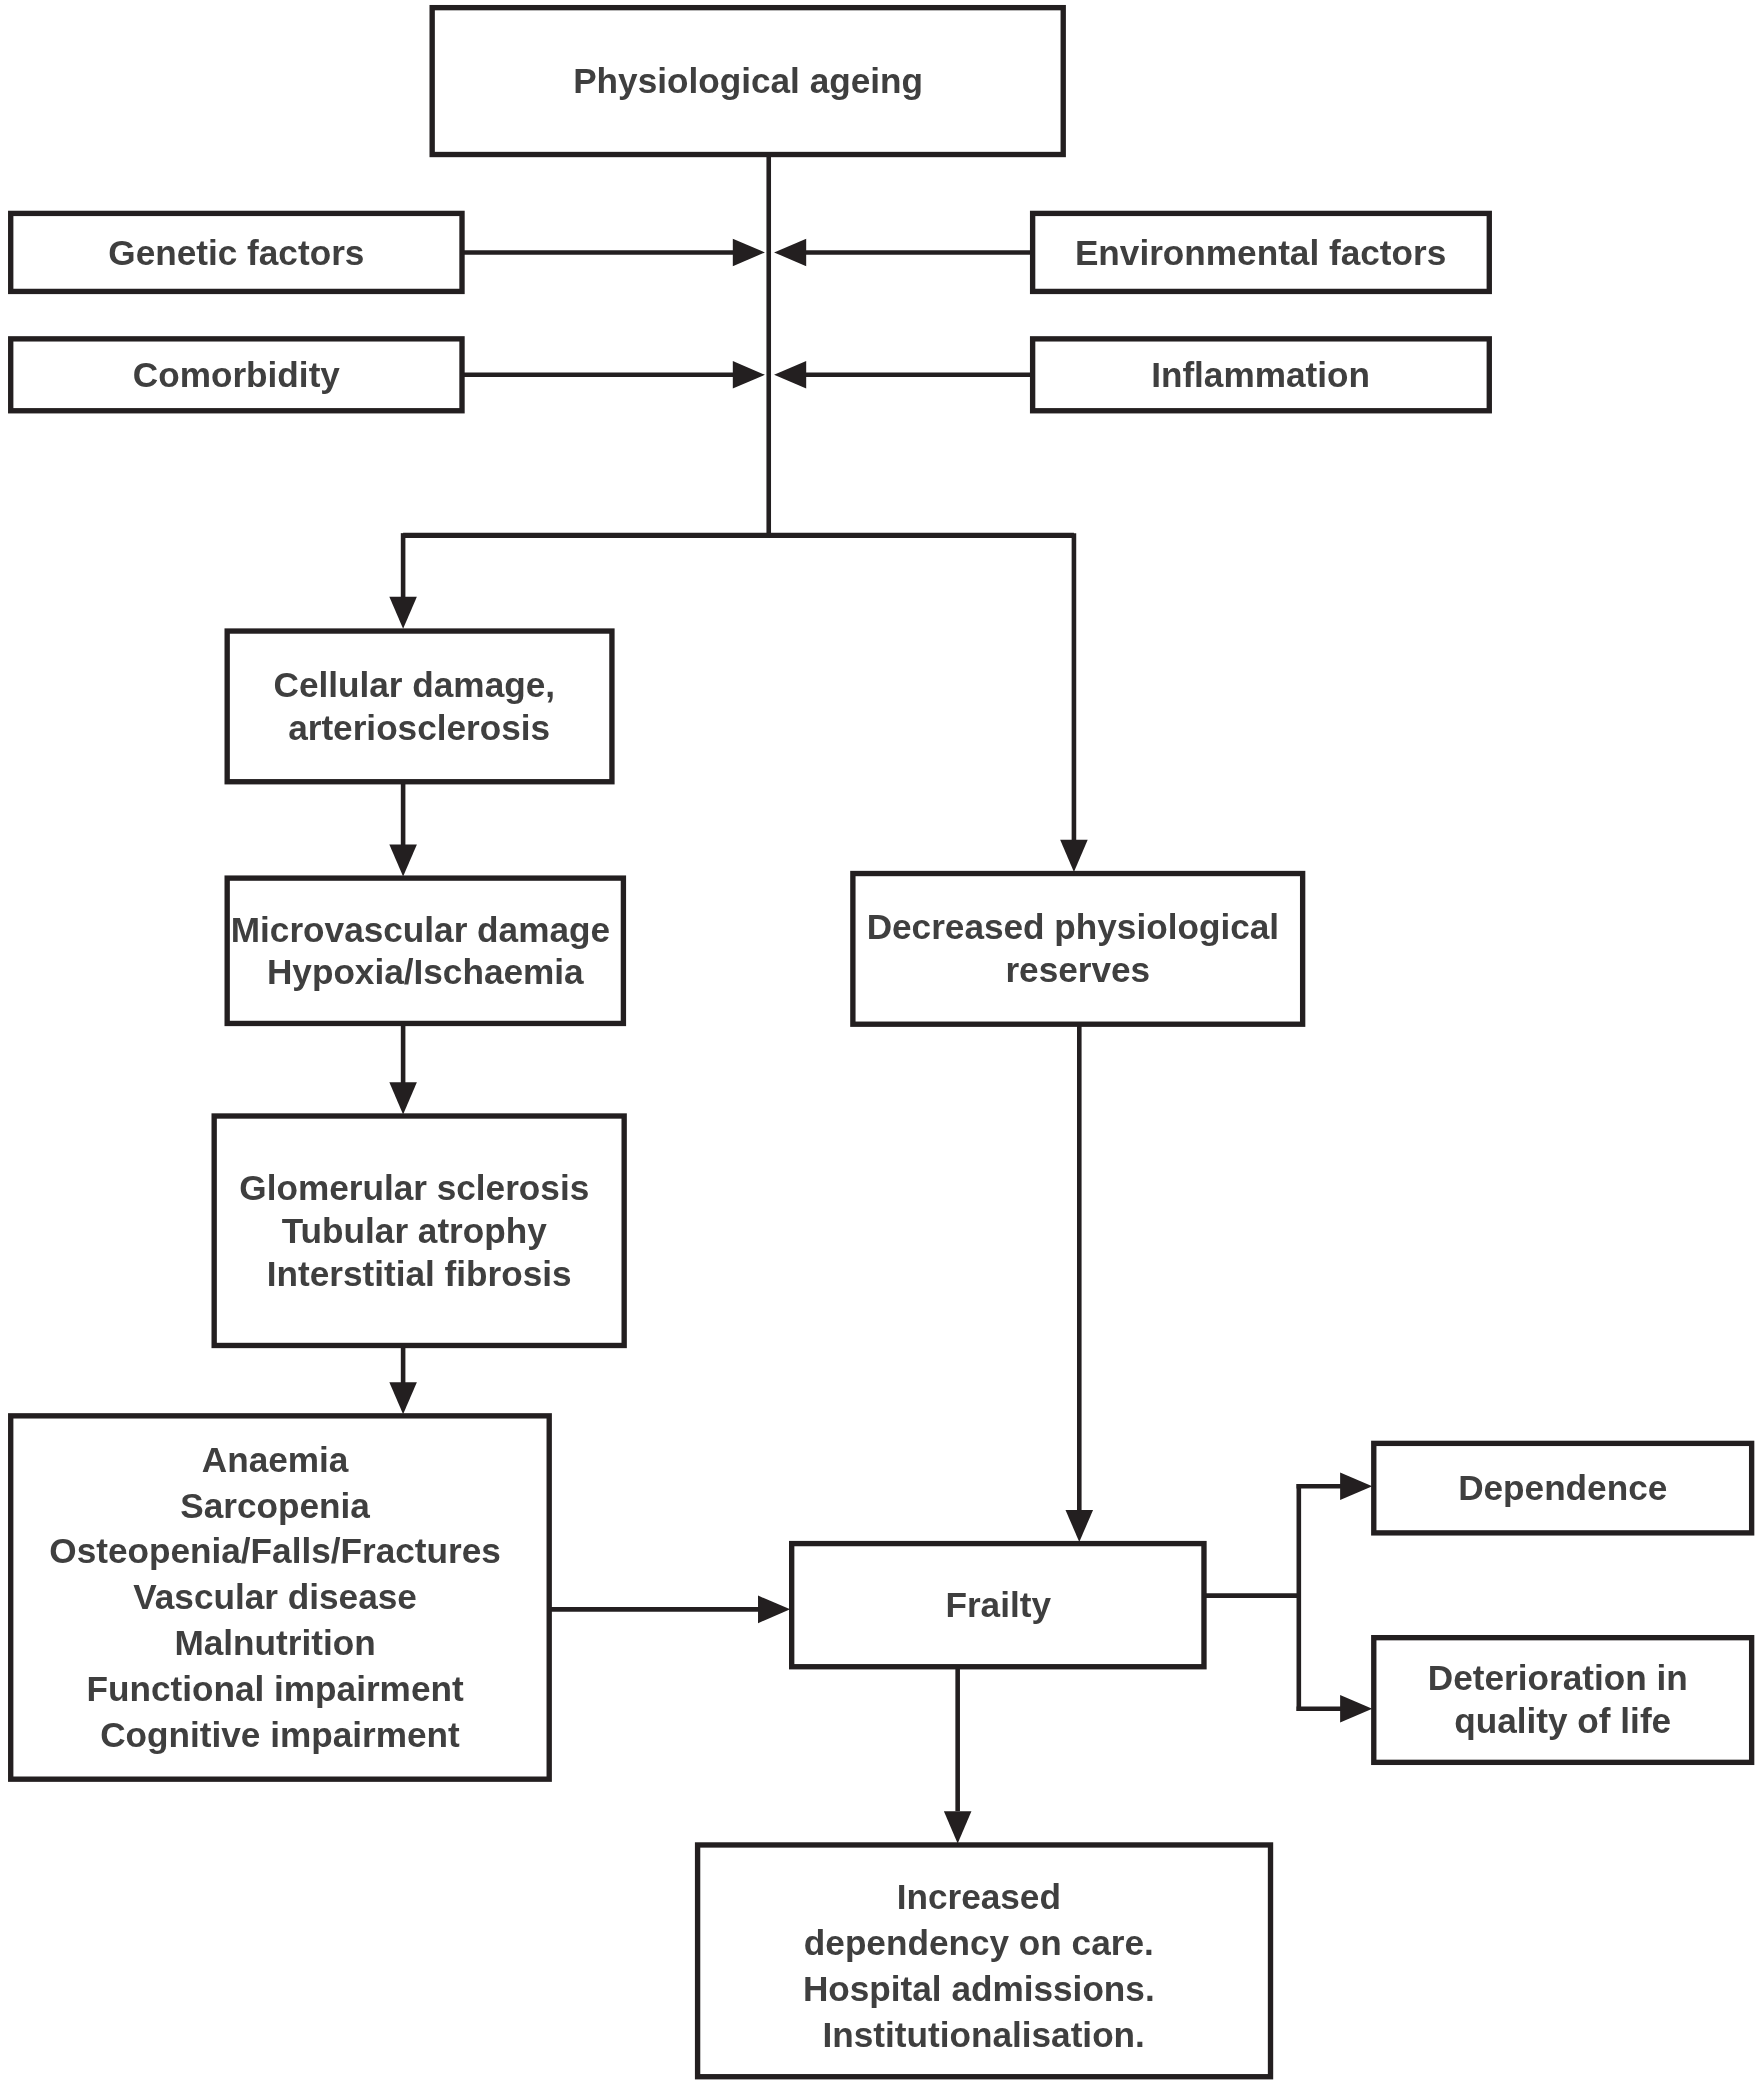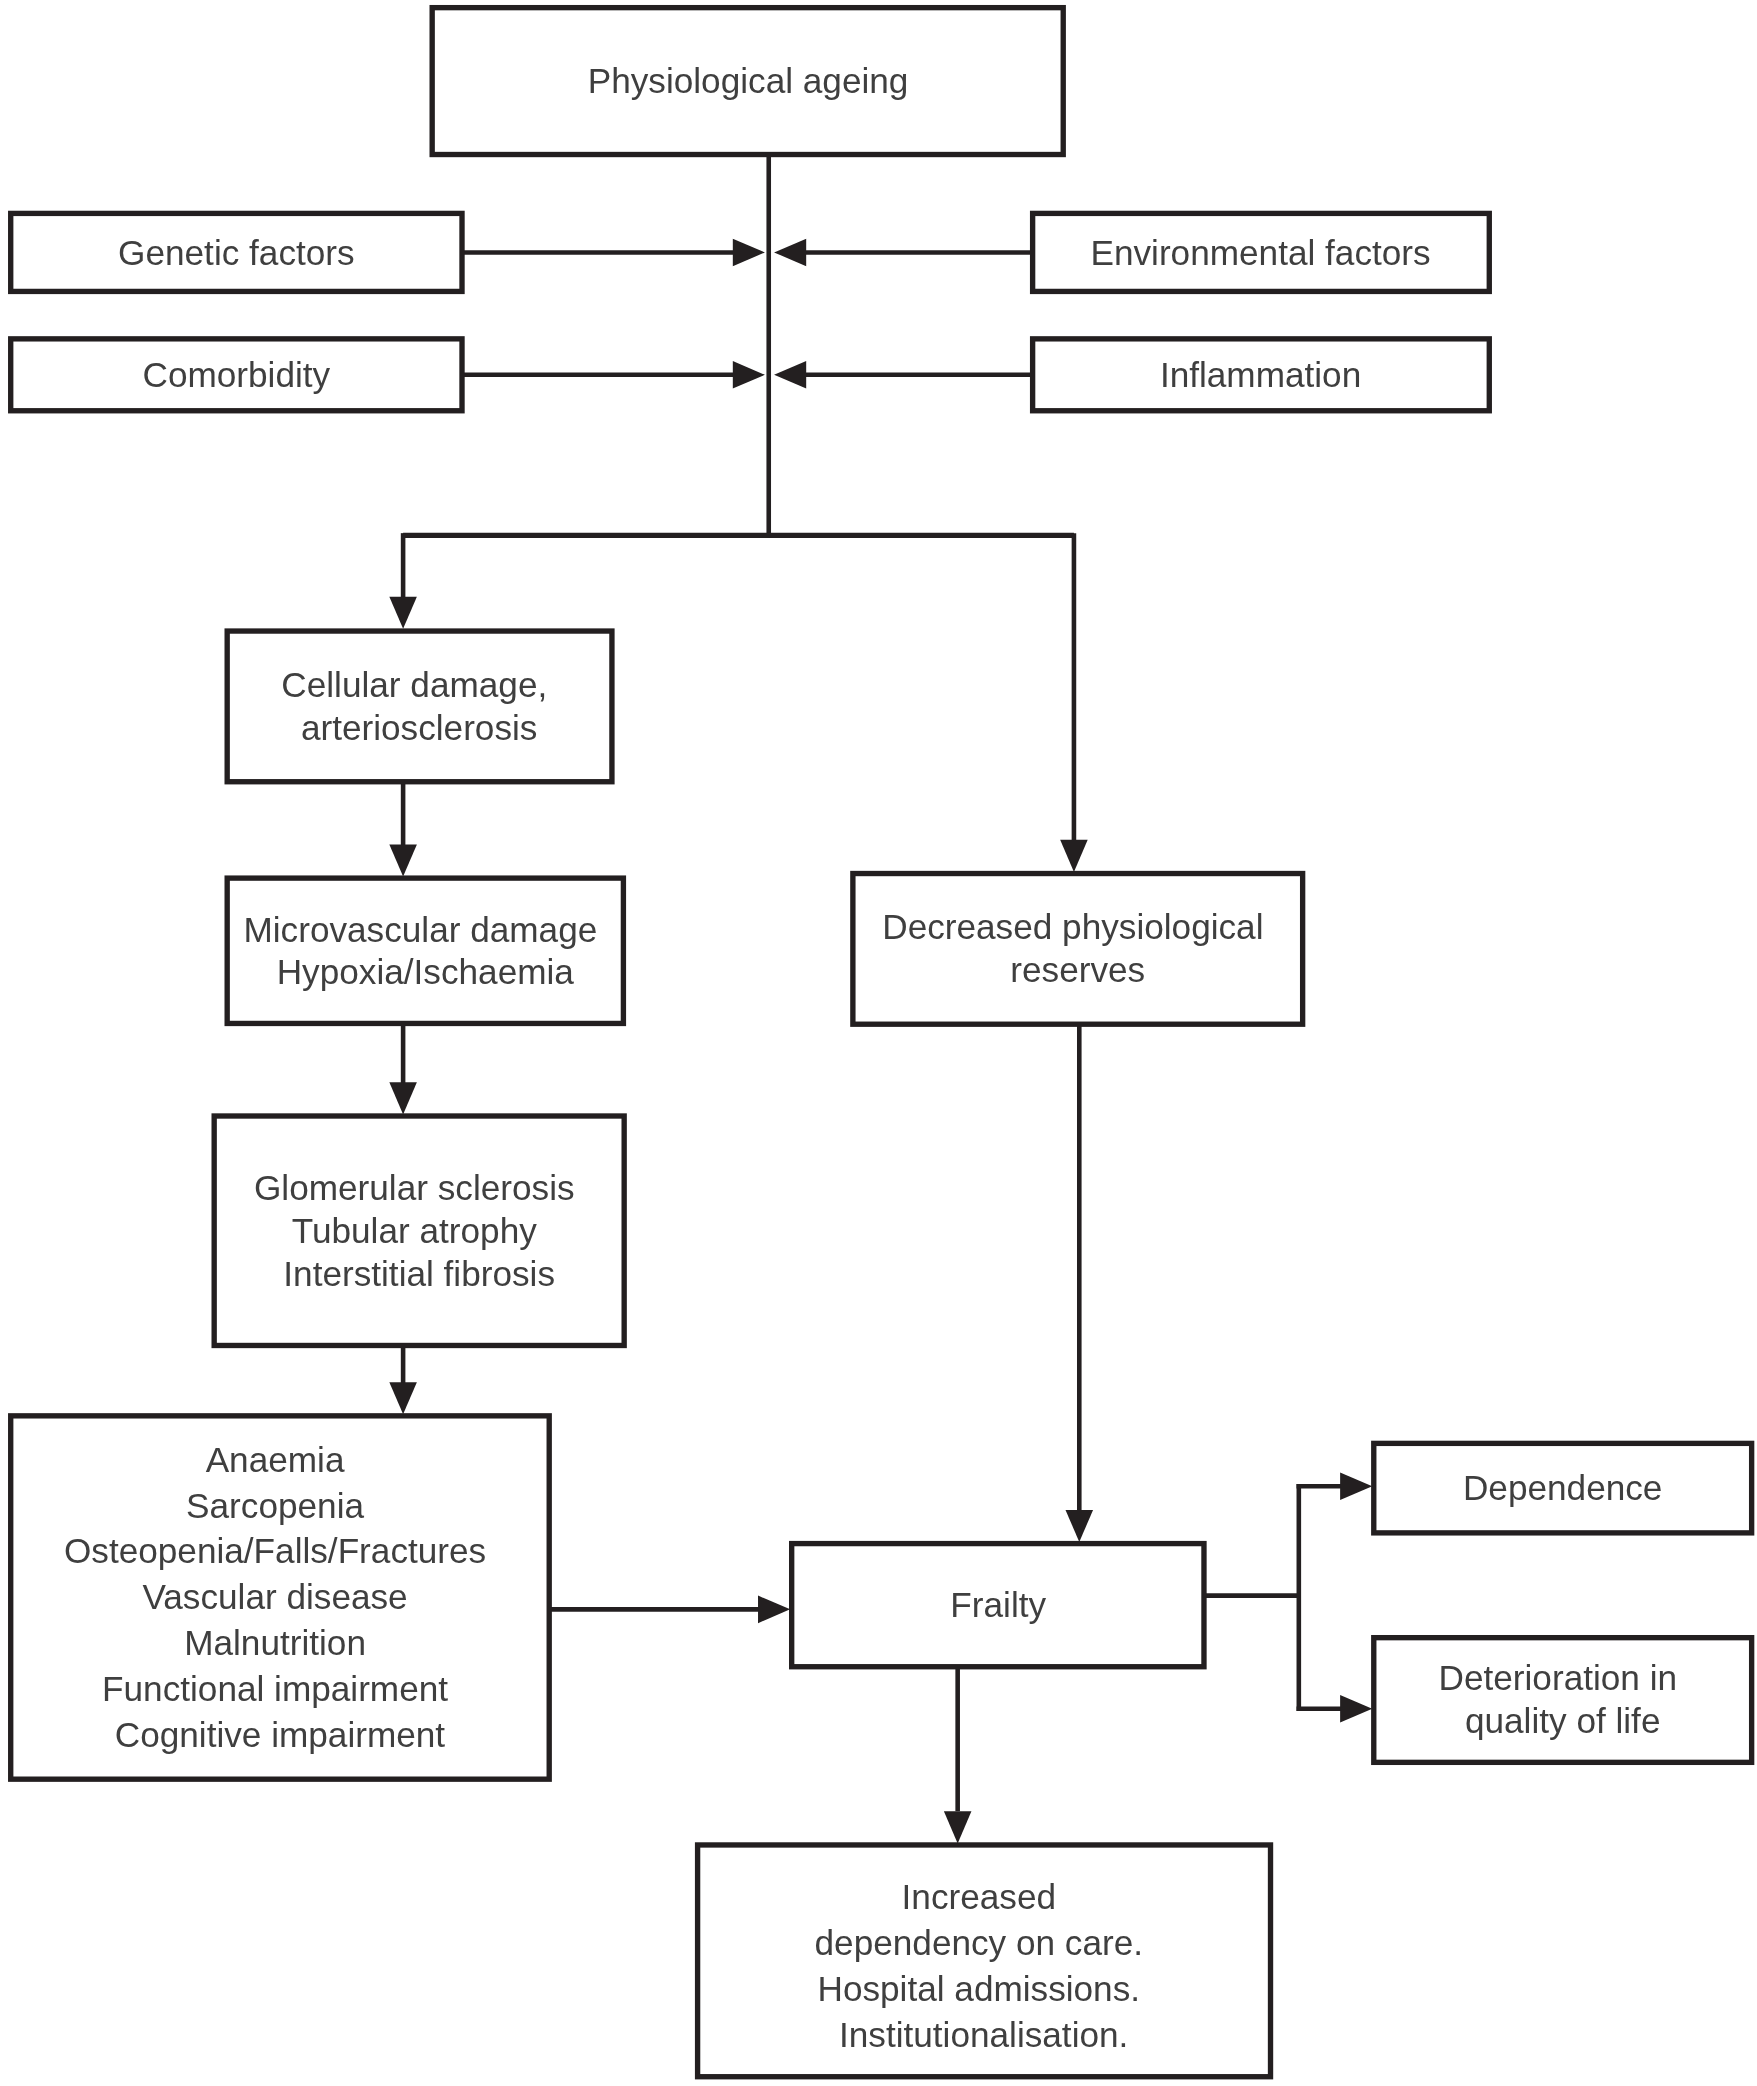--- a/index.html
+++ b/index.html
@@ -1,17 +1,17 @@
 <!DOCTYPE html>
 <html style="--background: #ffffff; --line: #231f20; --text: #3f3f3f; --box_fill: #ffffff;font-size:12.2px"><head>
 <meta charset="utf-8">
 <style>
   :root { --background:#ffffff; --line:#231f20; --text:#3f3f3f; --box_fill:#ffffff; }
   html,body{margin:0;padding:0;background:var(--background);}
-  .stage{width:100%;}
+  .stage{width:100%;font-weight:bold;}
   svg{display:block;width:100%;height:auto;background:var(--background);}
   .box{fill:var(--box_fill);stroke:var(--line);stroke-width:7;}
   .connector{stroke:var(--line);stroke-width:6;fill:none;}
   .connector.thick{stroke-width:7;}
   .arrowhead{fill:var(--line);stroke:none;}
   .label{fill:var(--text);font-family:"Liberation Sans",sans-serif;font-size:46px;text-anchor:middle;}
 </style>
 </head>
 <body>
 

